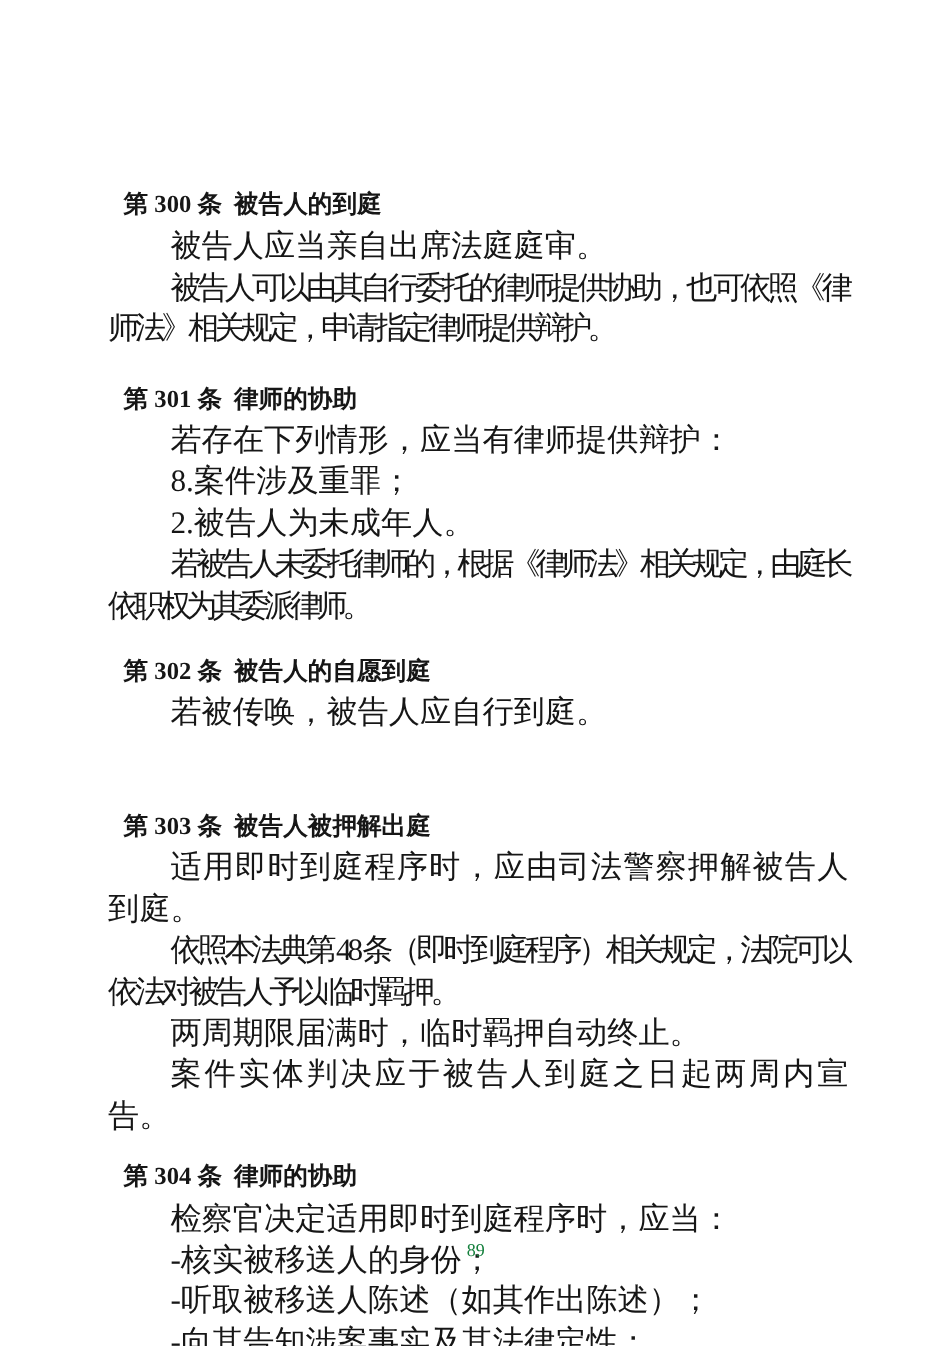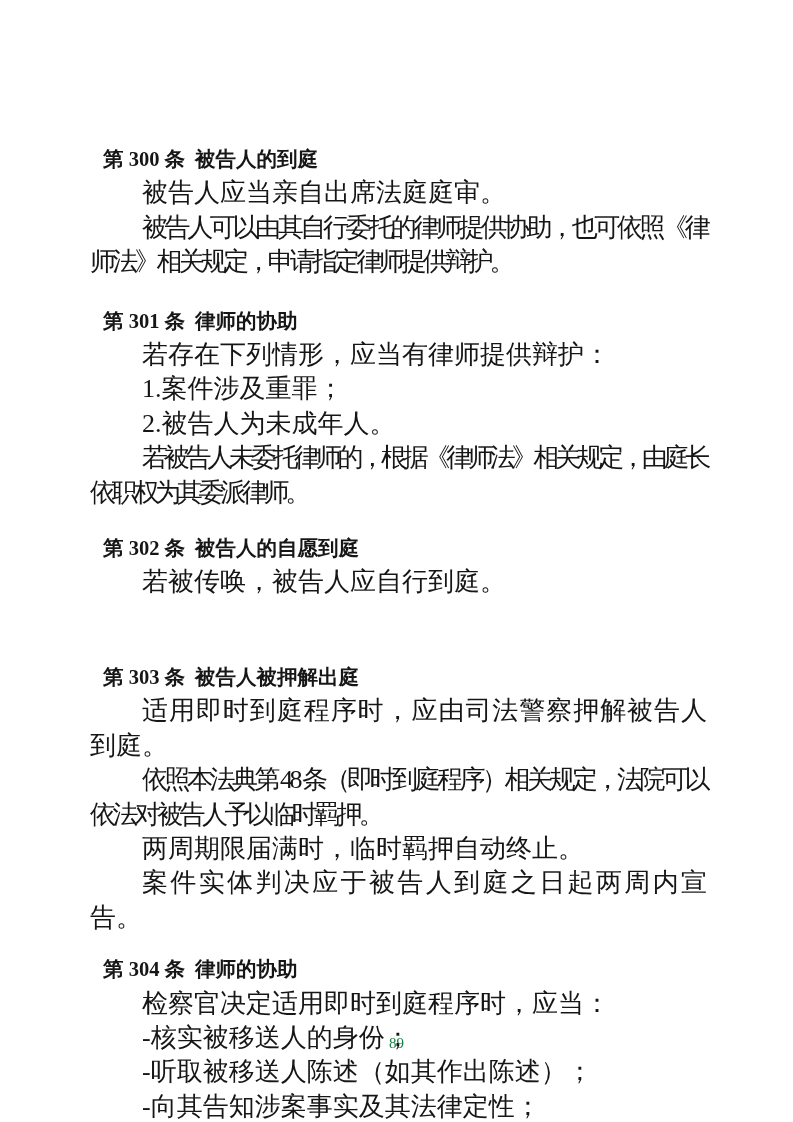--- a/index.html
+++ b/index.html
@@ -5,21 +5,21 @@
   html, body {
     margin: 0;
     padding: 0;
     background: #ffffff;
   }
   .page {
     position: relative;
     width: 793px;
     height: 1122px;
     box-sizing: border-box;
-    padding: 0 86px 0 90px;
+    padding: 12px 86px 0 90px;
     overflow: hidden;
     background: #ffffff;
     color: #161616;
     font-family: "Liberation Serif", "DejaVu Serif", serif;
   }
   section.article { margin: 0; }
   
   section.article:nth-of-type(1) { margin-top: 142px; }
   section.article:nth-of-type(2) { margin-top: 24px; }
   section.article:nth-of-type(3) { margin-top: 21px; }
@@ -65,21 +65,21 @@
 <main class="page">
   <div id="sections-root">
       <section class="article">
         <h2 class="article-heading"><span class="article-no">第 300 条</span><span class="article-title">被告人的到庭</span></h2>
         <p class="article-paragraph">被告人应当亲自出席法庭庭审。</p>
         <p class="article-paragraph">被告人可以由其自行委托的律师提供协助，也可依照《律师法》相关规定，申请指定律师提供辩护。</p>
       </section>
       <section class="article">
         <h2 class="article-heading"><span class="article-no">第 301 条</span><span class="article-title">律师的协助</span></h2>
         <p class="article-paragraph">若存在下列情形，应当有律师提供辩护：</p>
-        <p class="article-paragraph">1.案件涉及重罪；</p>
+        <p class="article-paragraph">8.案件涉及重罪；</p>
         <p class="article-paragraph">2.被告人为未成年人。</p>
         <p class="article-paragraph">若被告人未委托律师的，根据《律师法》相关规定，由庭长依职权为其委派律师。</p>
       </section>
       <section class="article">
         <h2 class="article-heading"><span class="article-no">第 302 条</span><span class="article-title">被告人的自愿到庭</span></h2>
         <p class="article-paragraph">若被传唤，被告人应自行到庭。</p>
       </section>
       <section class="article">
         <h2 class="article-heading"><span class="article-no">第 303 条</span><span class="article-title">被告人被押解出庭</span></h2>
         <p class="article-paragraph">适用即时到庭程序时，应由司法警察押解被告人到庭。</p>

